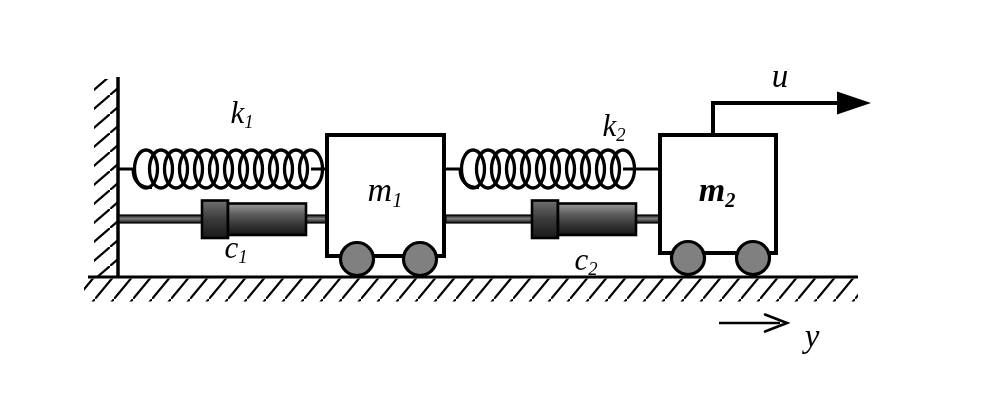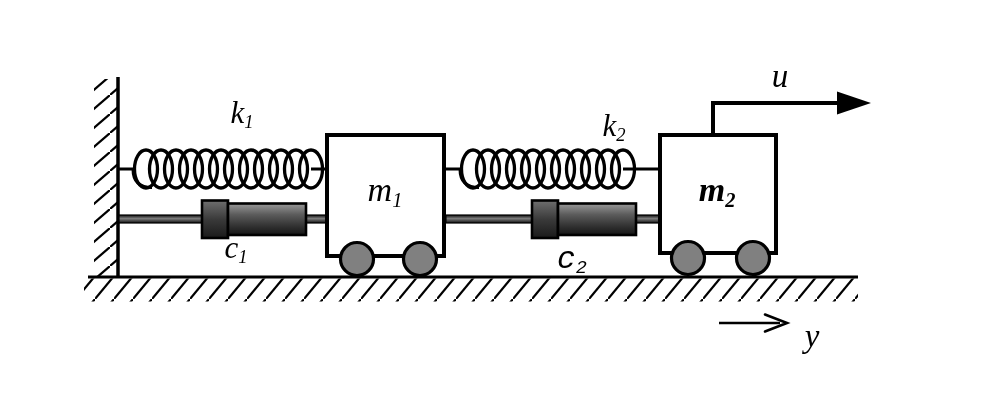--- a/index.html
+++ b/index.html
@@ -153,21 +153,21 @@
       <path d="M765,314.5 L787,323 L765,331.5" fill="none" stroke="#000" stroke-width="2.6" stroke-linecap="round"></path>
     </g>
   </svg>
 
   <span class="lbl" style="left:242px; top:114px;"><i>k</i><sub>1</sub></span>
 
   <span class="lbl" style="left:572px; top:127px;margin-left:42px;"><i>k</i><sub>2</sub></span>
 
   <span class="lbl" style="left:236px; top:249px;"><i>c</i><sub>1</sub></span>
 
-  <span class="lbl" style="left:572px; top:261px;font-family:Liberation Mono, monospace;"><i>c</i><sub>2</sub></span>
+  <span class="lbl" style="left:586px; top:261px;"><i>c</i><sub>2</sub></span>
 
   <span class="lbl mass" style="left:385px; top:192px;font-family:Liberation Serif, serif;"><i>m</i><sub>1</sub></span>
 
   <span class="lbl mass" style="left:717px; top:192px;font-weight:bold;"><i>m</i><sub>2</sub></span>
 
   <span class="lbl script" style="left:780px; top:76px;"><i>u</i></span>
 
   <span class="lbl script" style="left:812px; top:336px;"><i>y</i></span>
 
 </div>

